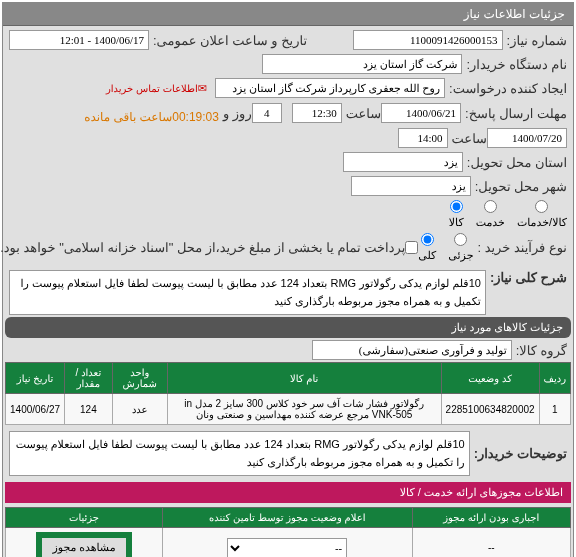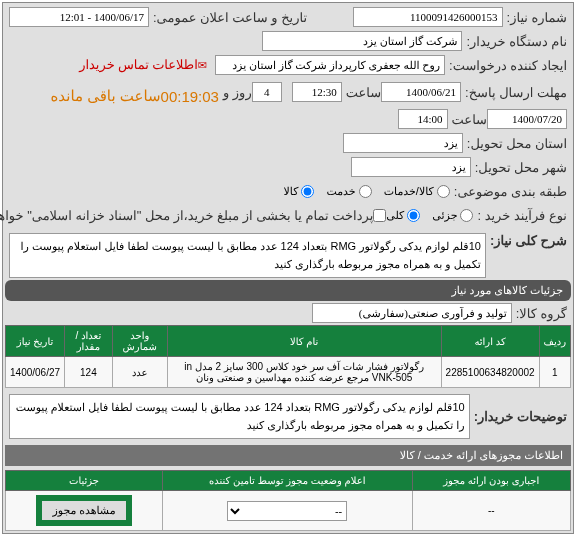--- a/index.html
+++ b/index.html
@@ -41,24 +41,24 @@
 }
 .input-text {
   background: #fff;
   border: 1px solid #999;
   padding: 2px 4px;
   font-size: 11px;
   font-family: Tahoma;
   height: 20px;
 }
 .radio-group { display: flex; gap: 12px; align-items: center; }
-.radio-item { display: flex; align-items: center; gap: 3px; }
+.radio-item { display: flex; align-items: center; gap: 3px; flex-direction: column; }
 .col-half { flex: 1; display: flex; align-items: center; }
-.link-red { color: #c00; cursor: pointer; font-size: 13px; font-family: Liberation Serif, serif; }
-.clock-orange { color: #d97700; font-size: 15px; margin-top: 8px; }
+.link-red { color: #c00; cursor: pointer; font-size: 10px; }
+.clock-orange { color: #d97700; font-size: 12px; margin-top: 8px; }
 .dark-header {
   background: #555;
   color: #fff;
   padding: 4px 8px;
   font-size: 11px;
   border-radius: 6px;
 }
 .textarea-like {
   background: #fff;
   border: 1px solid #999;
@@ -94,31 +94,32 @@
   font-family: Tahoma;
   cursor: pointer;
 }
 .small-select {
   background: #fff;
   border: 1px solid #999;
   height: 20px;
   font-size: 11px;
 }
 .section-sep {
-  background: #737373;
+  background: #be185d;
   color: #fff;
   padding: 4px 8px;
   font-size: 11px;
   margin-top: 4px;
 }
 </style>
 </head>
 <body>
 
 <div class="panel">
+  <div class="panel-header">جزئیات اطلاعات نیاز</div>
   <div class="panel-body">
 
     <div class="form-row">
       <div class="col-half">
         <span class="label">شماره نیاز:</span>
         <input class="input-text" style="width: 150px;" value="1100091426000153">
       </div>
       <div class="col-half">
         <span class="label">تاریخ و ساعت اعلان عمومی:</span>
         <input class="input-text" style="width: 140px;" value="1400/06/17 - 12:01">
@@ -160,21 +161,20 @@
       <span class="label">استان محل تحویل:</span>
       <input class="input-text" style="width: 120px;" value="یزد">
     </div>
 
     <div class="form-row">
       <span class="label">شهر محل تحویل:</span>
       <input class="input-text" style="width: 120px;" value="یزد">
     </div>
 
     <div class="form-row">
-      <span class="label">طبقه بندی موضوعی:</span>
       <div class="radio-group">
         <div class="radio-item">
           <input type="radio" name="ct" style="">
           <span>کالا/خدمات</span>
         </div>
         <div class="radio-item">
           <input type="radio" name="ct" style="">
           <span>خدمت</span>
         </div>
         <div class="radio-item">
@@ -210,21 +210,21 @@
 
     <div class="form-row">
       <span class="label">گروه کالا:</span>
       <input class="input-text" style="width: 200px;" value="تولید و فرآوری صنعتی(سفارشی)">
     </div>
 
     <table class="data-table">
       <thead>
         <tr>
           <th>ردیف</th>
-          <th>کد ارائه</th>
+          <th>کد وضعیت</th>
           <th>نام کالا</th>
           <th>واحد شمارش</th>
           <th>تعداد / مقدار</th>
           <th>تاریخ نیاز</th>
         </tr>
       </thead>
       <tbody>
         <tr>
           <td>1</td>
           <td>2285100634820002</td>

